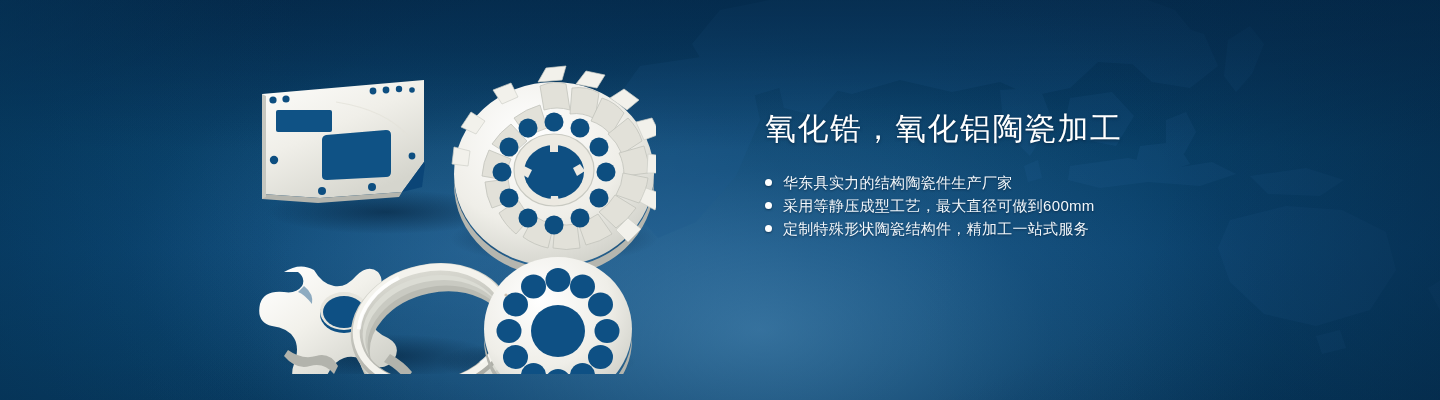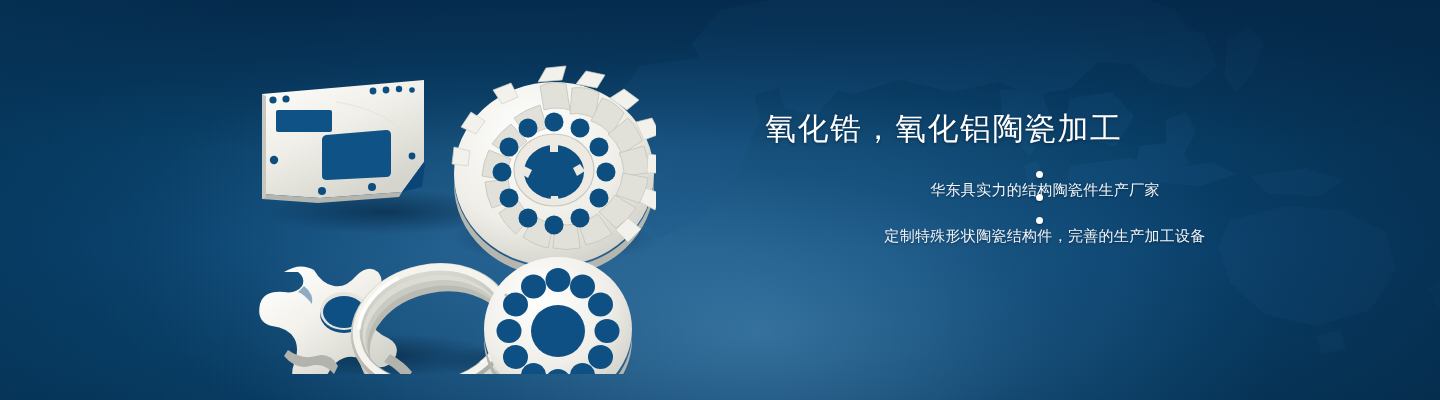--- a/index.html
+++ b/index.html
@@ -44,21 +44,21 @@
 
   
   #copy { position:absolute; left:765px; top:108px; width:560px; }
   #headline {
     font-size:31px; line-height:42px; color:#ffffff; font-weight:400;
     letter-spacing:1.5px; white-space:nowrap;
     text-shadow:0 1px 3px rgba(0,20,40,0.55);
   }
   #bullets { margin-top:21px; }
   .bullet {
-    display:flex; align-items:center; height:23px; white-space:nowrap;flex-direction:column;
+    display:flex; align-items:center; height:23px; white-space:nowrap;
   }
   .bullet .dot {
     width:7px; height:7px; border-radius:50%; background:#ffffff;
     flex:0 0 auto; margin-right:11px;
     box-shadow:0 1px 2px rgba(0,20,40,0.5);
   }
   .bullet .txt {
     font-size:15px; line-height:23px; color:#f2f7fb; letter-spacing:0.3px;
     text-shadow:0 1px 2px rgba(0,20,40,0.5);
   }
@@ -287,21 +287,22 @@
   <div id="copy">
     <h1 id="headline">氧化锆，氧化铝陶瓷加工</h1>
 
     <div id="bullets">
       <div class="bullet">
         <span class="dot"></span>
         <span class="txt">华东具实力的结构陶瓷件生产厂家</span>
       </div>
       <div class="bullet">
         <span class="dot"></span>
+        <span class="txt">采用等静压成型工艺，最大直径可做到600mm</span>
       </div>
       <div class="bullet">
         <span class="dot"></span>
-        <span class="txt">定制特殊形状陶瓷结构件，完善的生产加工设备</span>
+        <span class="txt">定制特殊形状陶瓷结构件，精加工一站式服务</span>
       </div>
     </div>
   </div>
 
 </div>
 
 </body></html>

